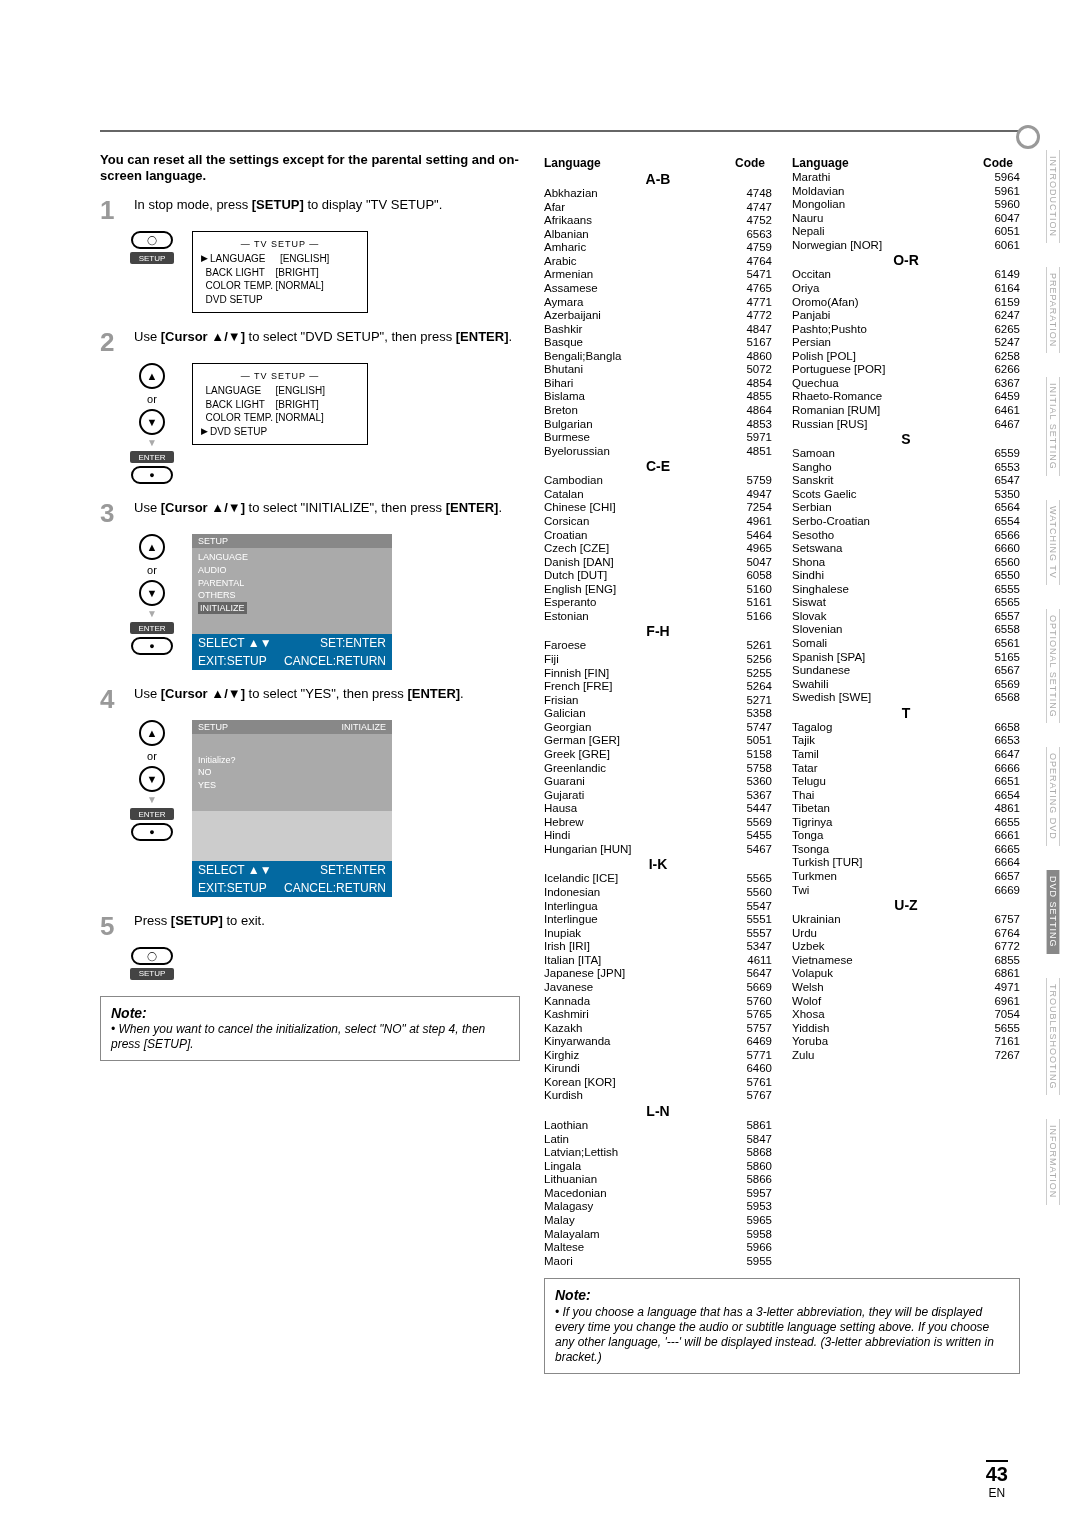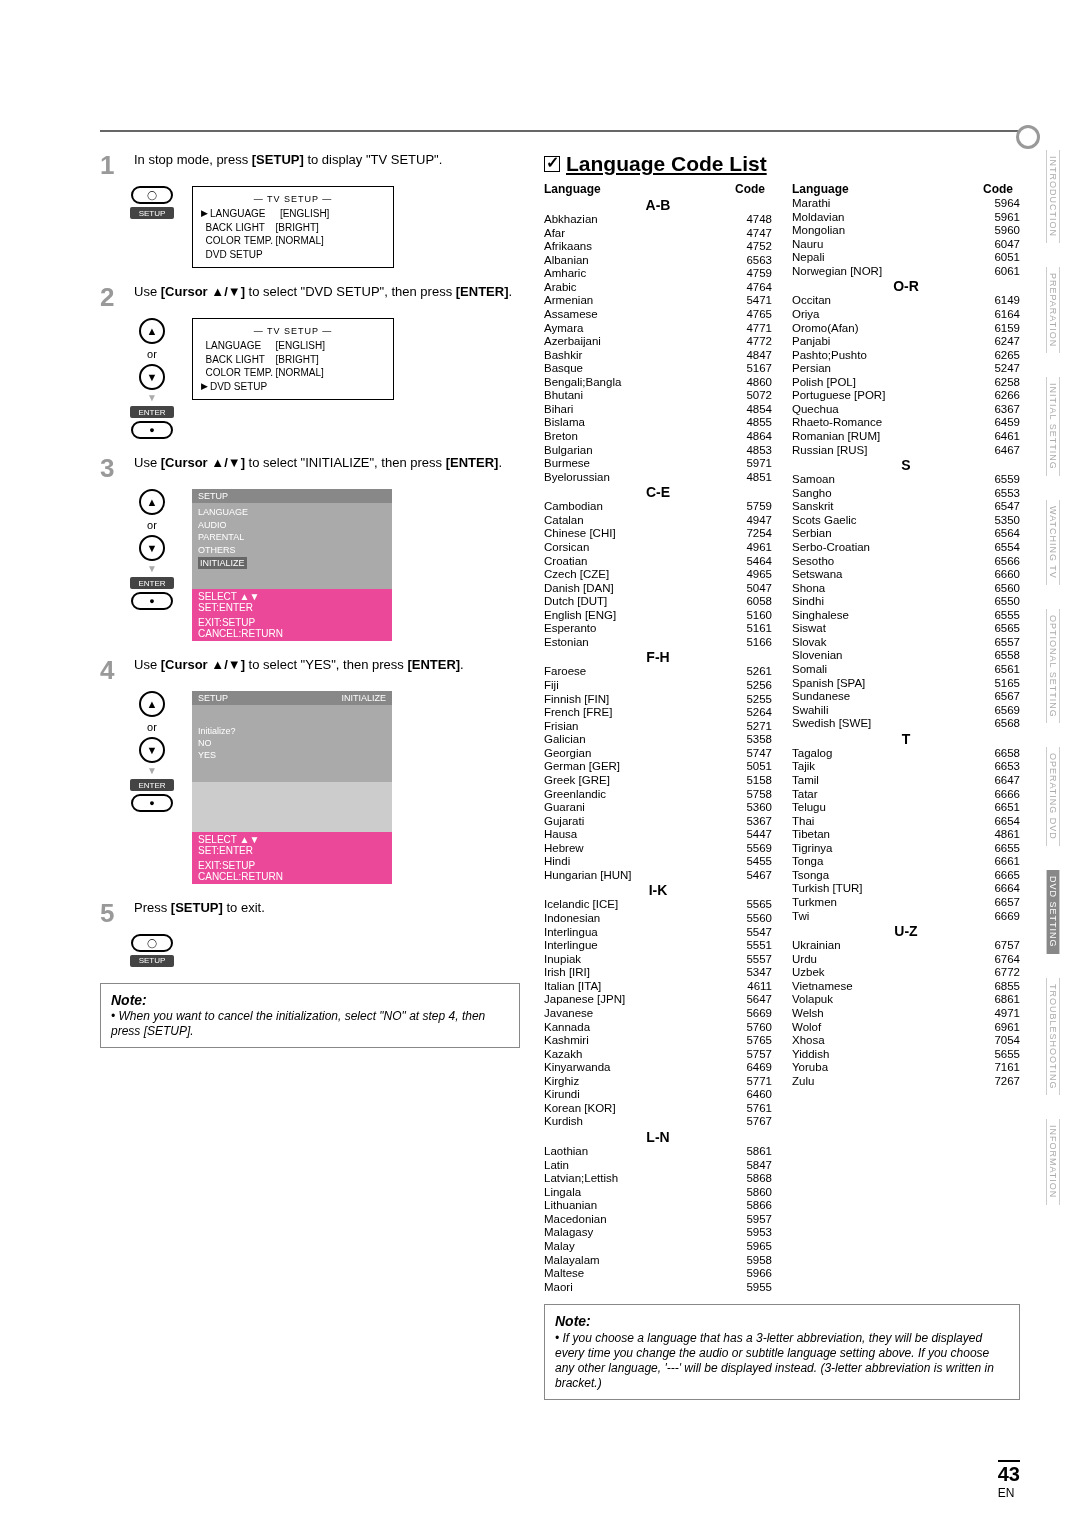--- a/index.html
+++ b/index.html
@@ -47,32 +47,32 @@
   .step-body b { font-weight: bold; }
 
   .diagram-row { display: flex; align-items: flex-start; gap: 18px; margin: 8px 0 16px 30px; }
   .remote-box { display:flex; flex-direction:column; align-items:center; gap:3px; }
   .btn-oval { width: 42px; height: 18px; border: 2px solid #000; border-radius: 10px; display:flex; align-items:center; justify-content:center; font-size:9px; }
   .btn-round { width: 26px; height: 26px; border: 2px solid #000; border-radius: 50%; display:flex; align-items:center; justify-content:center; font-size:11px;}
   .btn-label-dark { width:44px; height:12px; background:#444; color:#fff; font-size:8px; display:flex; align-items:center; justify-content:center; border-radius:2px;}
   .tri-gray { color:#aaa; font-size:10px; line-height:1; }
   .or-txt { font-size:11px; margin:1px 0;}
 
-  .screen-box { border: 1px solid #000; padding: 6px 8px; font-size: 10px; line-height: 1.35; width: 202px; }
+  .screen-box { border: 1px solid #000; padding: 6px 8px; font-size: 10px; line-height: 1.35; width: 176px; }
   .screen-title { text-align:center; font-size:9px; letter-spacing:1px; margin-bottom:2px;}
   .screen-row { display:flex; }
   .screen-row .k { width: 70px; }
   .screen-row .v { }
   .marker { font-size:9px; margin-right:2px;}
 
   .screen-box-gray { width: 200px; font-size: 9px; color:#fff; }
   .sbg-head { background:#888; padding:2px 6px; display:flex; justify-content:space-between;}
   .sbg-body { background:#aaa; padding:3px 6px 20px 6px; line-height:1.4;}
   .sbg-body .sel { background:#666; display:inline-block; padding:0 2px;}
-  .sbg-foot { background:#ec4899; padding:2px 6px; display:flex; justify-content:space-between; font-size:10px;flex-direction:column;}
+  .sbg-foot { background:#0369a1; padding:2px 6px; display:flex; justify-content:space-between; font-size:12px;}
   .sbg-q { background:#aaa; padding:20px 6px; line-height:1.35;}
   .sbg-mid { background:#ccc; height:50px;}
 
   .note-box { border:1px solid #888; padding:8px 10px; margin-top:10px; font-size:12px; font-style:italic; line-height:1.25;}
   .note-box .nt { font-weight:bold; font-style:italic; font-size:14px; }
 
   
   .lang-cols { display:flex; gap:20px; margin-top:4px;}
   .lang-col { flex:1; }
   .lang-head { display:flex; font-weight:bold; font-size:12px; margin-bottom:1px;}
@@ -82,33 +82,34 @@
   .lrow .ln { flex:1; white-space:nowrap; overflow:hidden;}
   .lrow .lc { width:44px; text-align:right;}
 
   .side-tabs {
     position:absolute; right:20px; top:150px;
     display:flex; flex-direction:column; gap:24px;
   }
   .tab { writing-mode: vertical-rl; font-size:9px; letter-spacing:1px; color:#aaa; border-left:1px solid #ccc; border-right:1px solid #ccc; padding:6px 1px; background:#fff;}
   .tab.dark { background:#888; color:#fff; }
 
-  .page-foot { position:absolute; right:60px; bottom:28px; text-align:left;}
+  .page-foot { position:absolute; right:72px; bottom:28px; text-align:center;}
   .page-num { font-size:20px; font-weight:bold; border-top:2px solid #000; padding-top:1px; display:inline-block;}
   .page-en { font-size:12px; display:block;}
 </style>
 </head>
 <body>
 
 <div class="hr-line"></div>
 <div class="circle-dot"></div>
 
 <div class="content">
 
   <div class="left-col">
+    <div class="intro">You can reset all the settings except for the parental setting and on-screen language.</div>
 
     <div class="step">
       <div class="step-num">1</div>
       <div class="step-body">
         <span>In stop mode, press </span><b>[SETUP]</b><span> to display "TV SETUP".</span>
       </div>
     </div>
     <div class="diagram-row">
       <div class="remote-box">
         <div class="btn-oval">◯</div>
@@ -264,24 +265,20 @@
       </div>
     </div>
 
     <div class="note-box">
       <div class="nt">Note:</div>
       <div>• When you want to cancel the initialization, select "NO" at step 4, then press [SETUP].</div>
     </div>
   </div>
 
   <div class="right-col">
-    <div class="section-title">
-      <span class="chk"></span>
-      <span>Language Code List</span>
-    </div>
     <div class="lang-cols">
       <div class="lang-col">
         <div class="lang-head">
             <span class="lh-l">Language</span>
             <span class="lh-c">Code</span>
           </div>
         <div id="lang-left">
             <div class="group-hdr">A-B</div>
             <div class="lrow">
               <span class="ln">Abkhazian</span>

